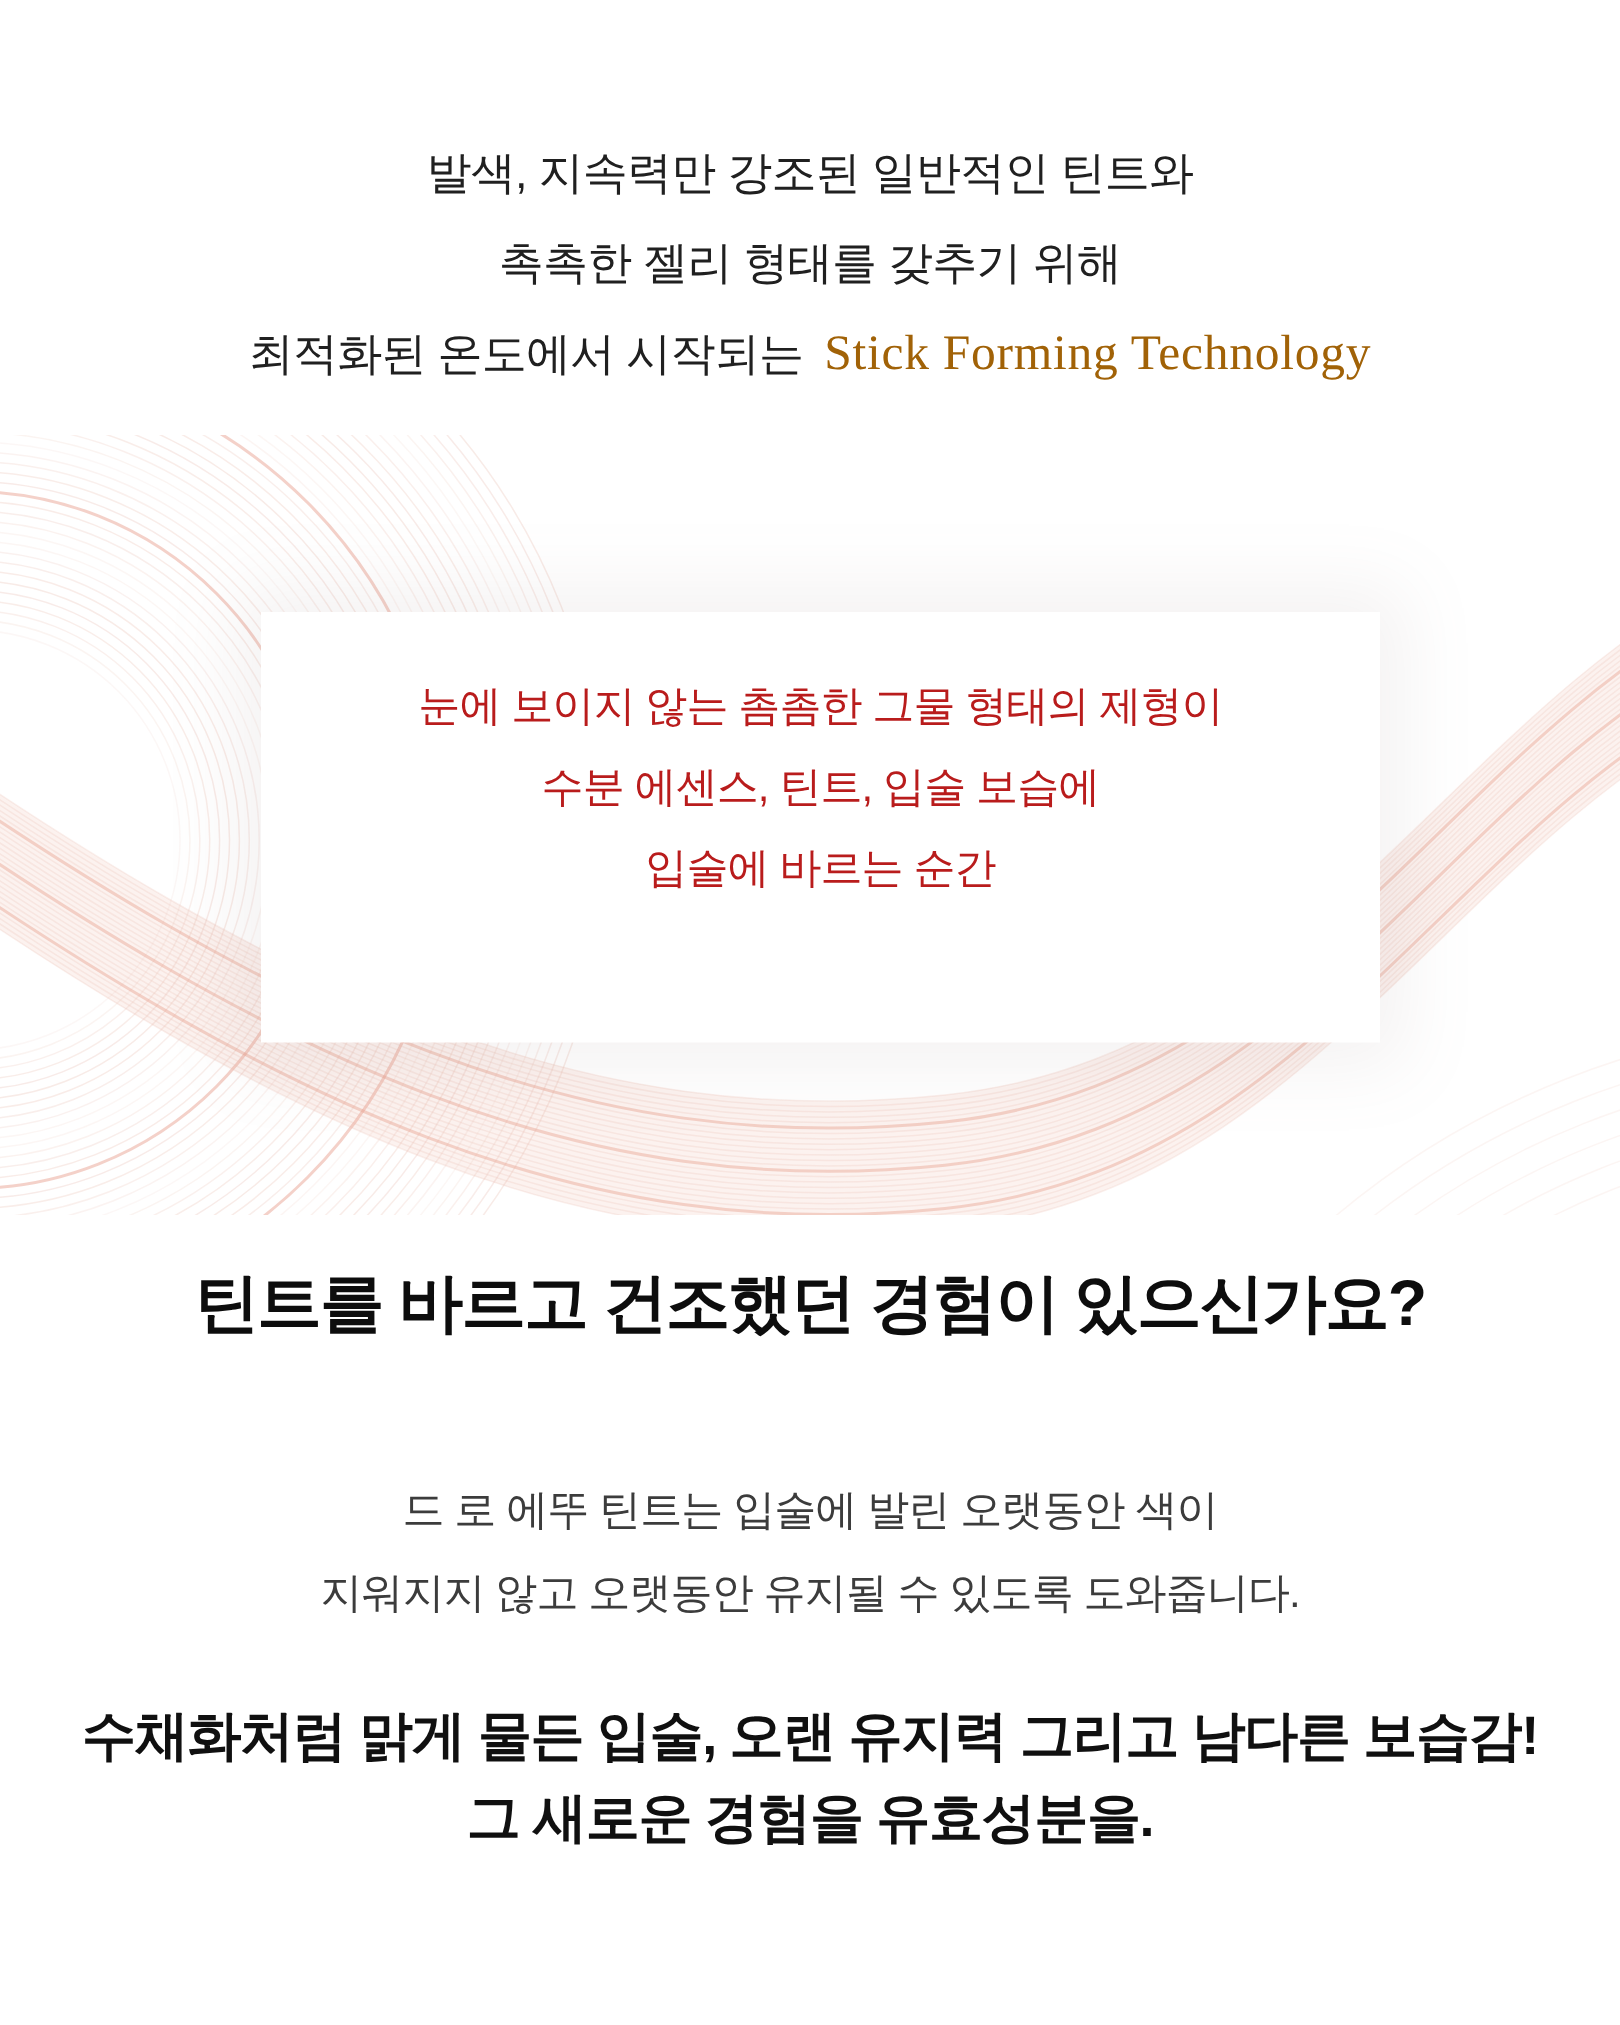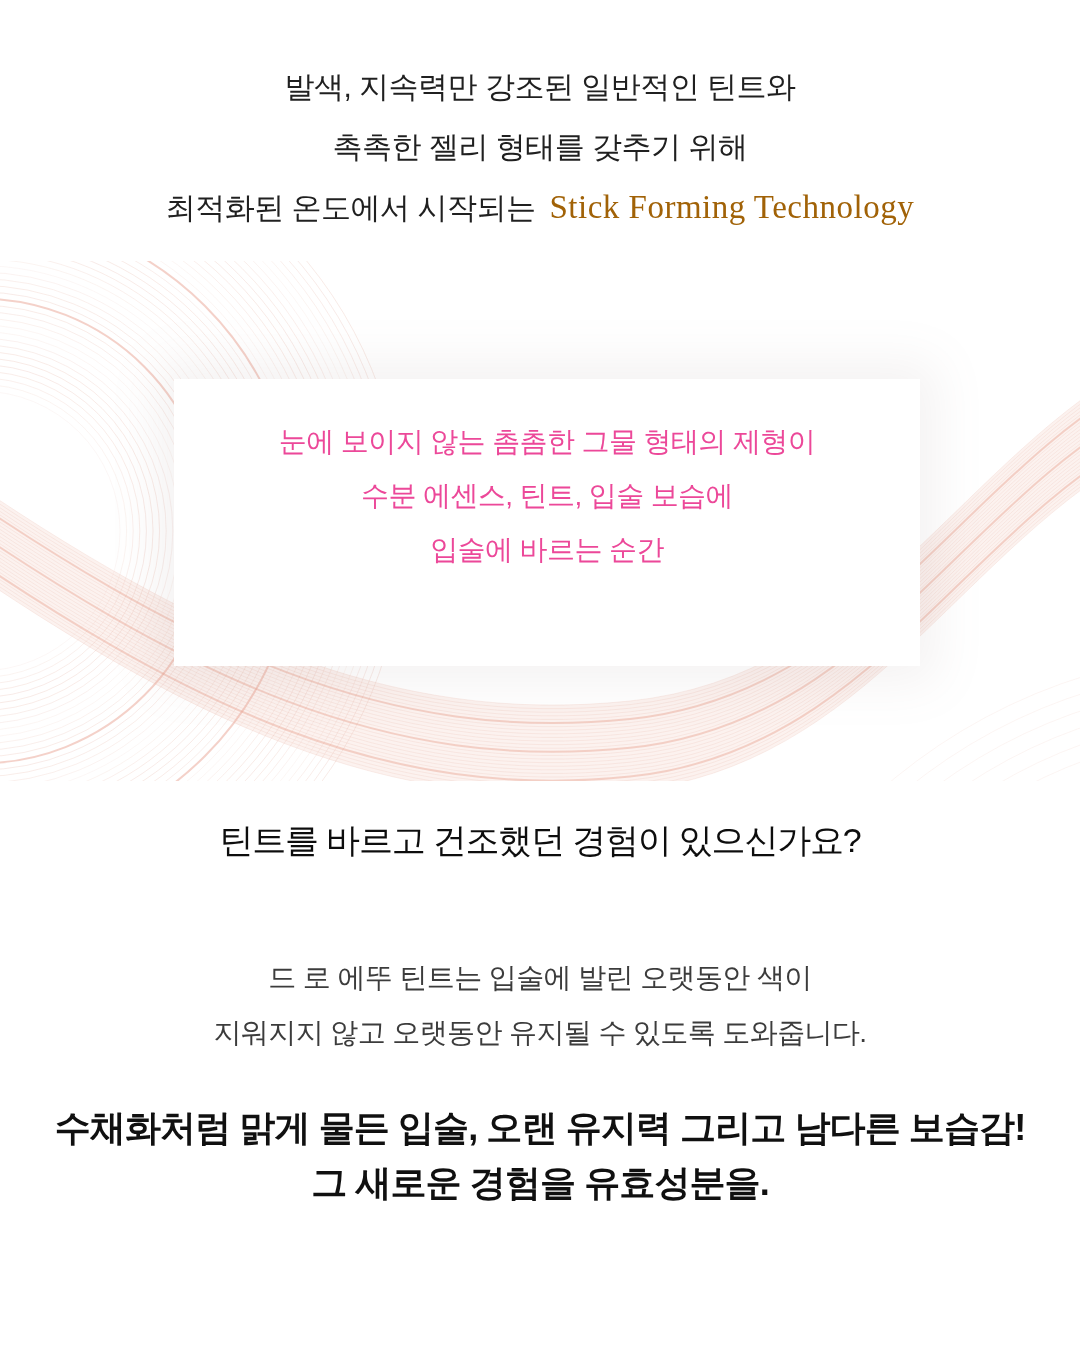--- a/index.html
+++ b/index.html
@@ -6,44 +6,44 @@
   body{
     width:1080px;height:1350px;
     background:#ffffff;
     color:#1d1d1d;
     font-family:"Liberation Sans", sans-serif;
     overflow:hidden;
   }
   .page{width:1080px;height:1350px;position:relative;}
 
   
-  .intro{padding-top:57px;text-align:center;font-size:30px;color:#202020;letter-spacing:-0.5px;}
+  .intro{padding-top:86px;text-align:center;font-size:30px;color:#202020;letter-spacing:-0.5px;}
   .intro p{margin:0;line-height:60px;white-space:nowrap;}
   .intro .tech{
     font-family:"Liberation Serif", serif;
     font-size:33px;color:#a16207;
     letter-spacing:0.5px;margin-left:14px;font-weight:400;margin-top:12px;
   }
 
   
   .hero{position:relative;height:520px;margin-top:23px;}
   .waves{position:absolute;left:0;top:0;width:1080px;height:520px;display:block;}
   .card{
     position:absolute;left:174px;top:118px;width:746px;height:287px;
     background:#ffffff;
     box-shadow:0 0 46px 16px rgba(150,132,126,0.10);
-    text-align:center;font-size:28px;color:#ec4899;letter-spacing:-0.6px;
+    text-align:center;font-size:28px;color:#b91c1c;letter-spacing:-0.6px;
     padding-top:36px;box-sizing:border-box;
   }
   .card p{margin:0;line-height:54px;white-space:nowrap;}
 
   
   .question{
     margin:34px 4px 0;text-align:center;
-    font-size:34px;line-height:50px;font-weight:400;color:#0d0d0d;
+    font-size:43px;line-height:50px;font-weight:700;color:#0d0d0d;
     letter-spacing:-1.2px;white-space:nowrap;
   }
 
   
   .answer{margin-top:85px;text-align:center;font-size:28px;color:#3c3c3c;letter-spacing:-0.6px;}
   .answer p{margin:0;line-height:55px;white-space:nowrap;}
 
   
   .closing{margin-top:40px;text-align:center;font-size:36px;font-weight:800;color:#101010;letter-spacing:-0.9px;}
   .closing p{margin:0;line-height:55px;white-space:nowrap;}

